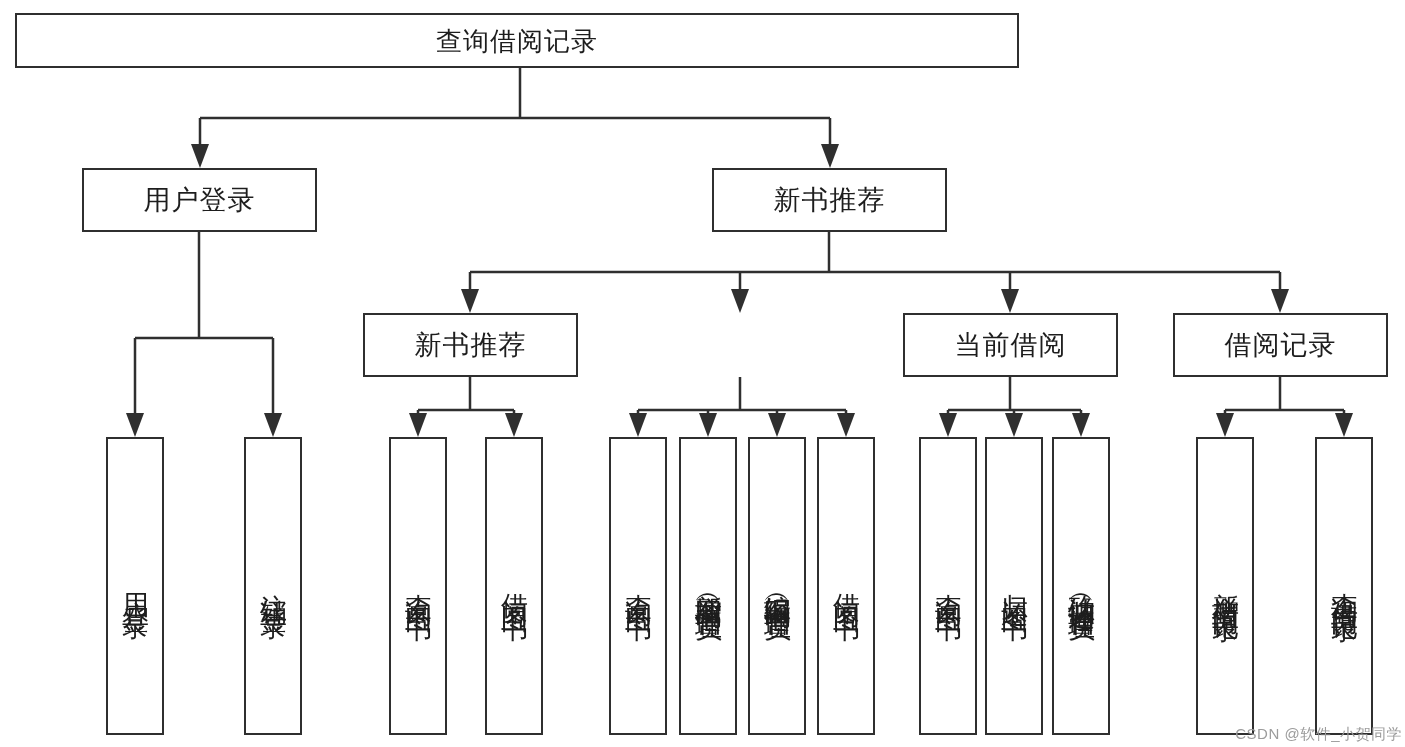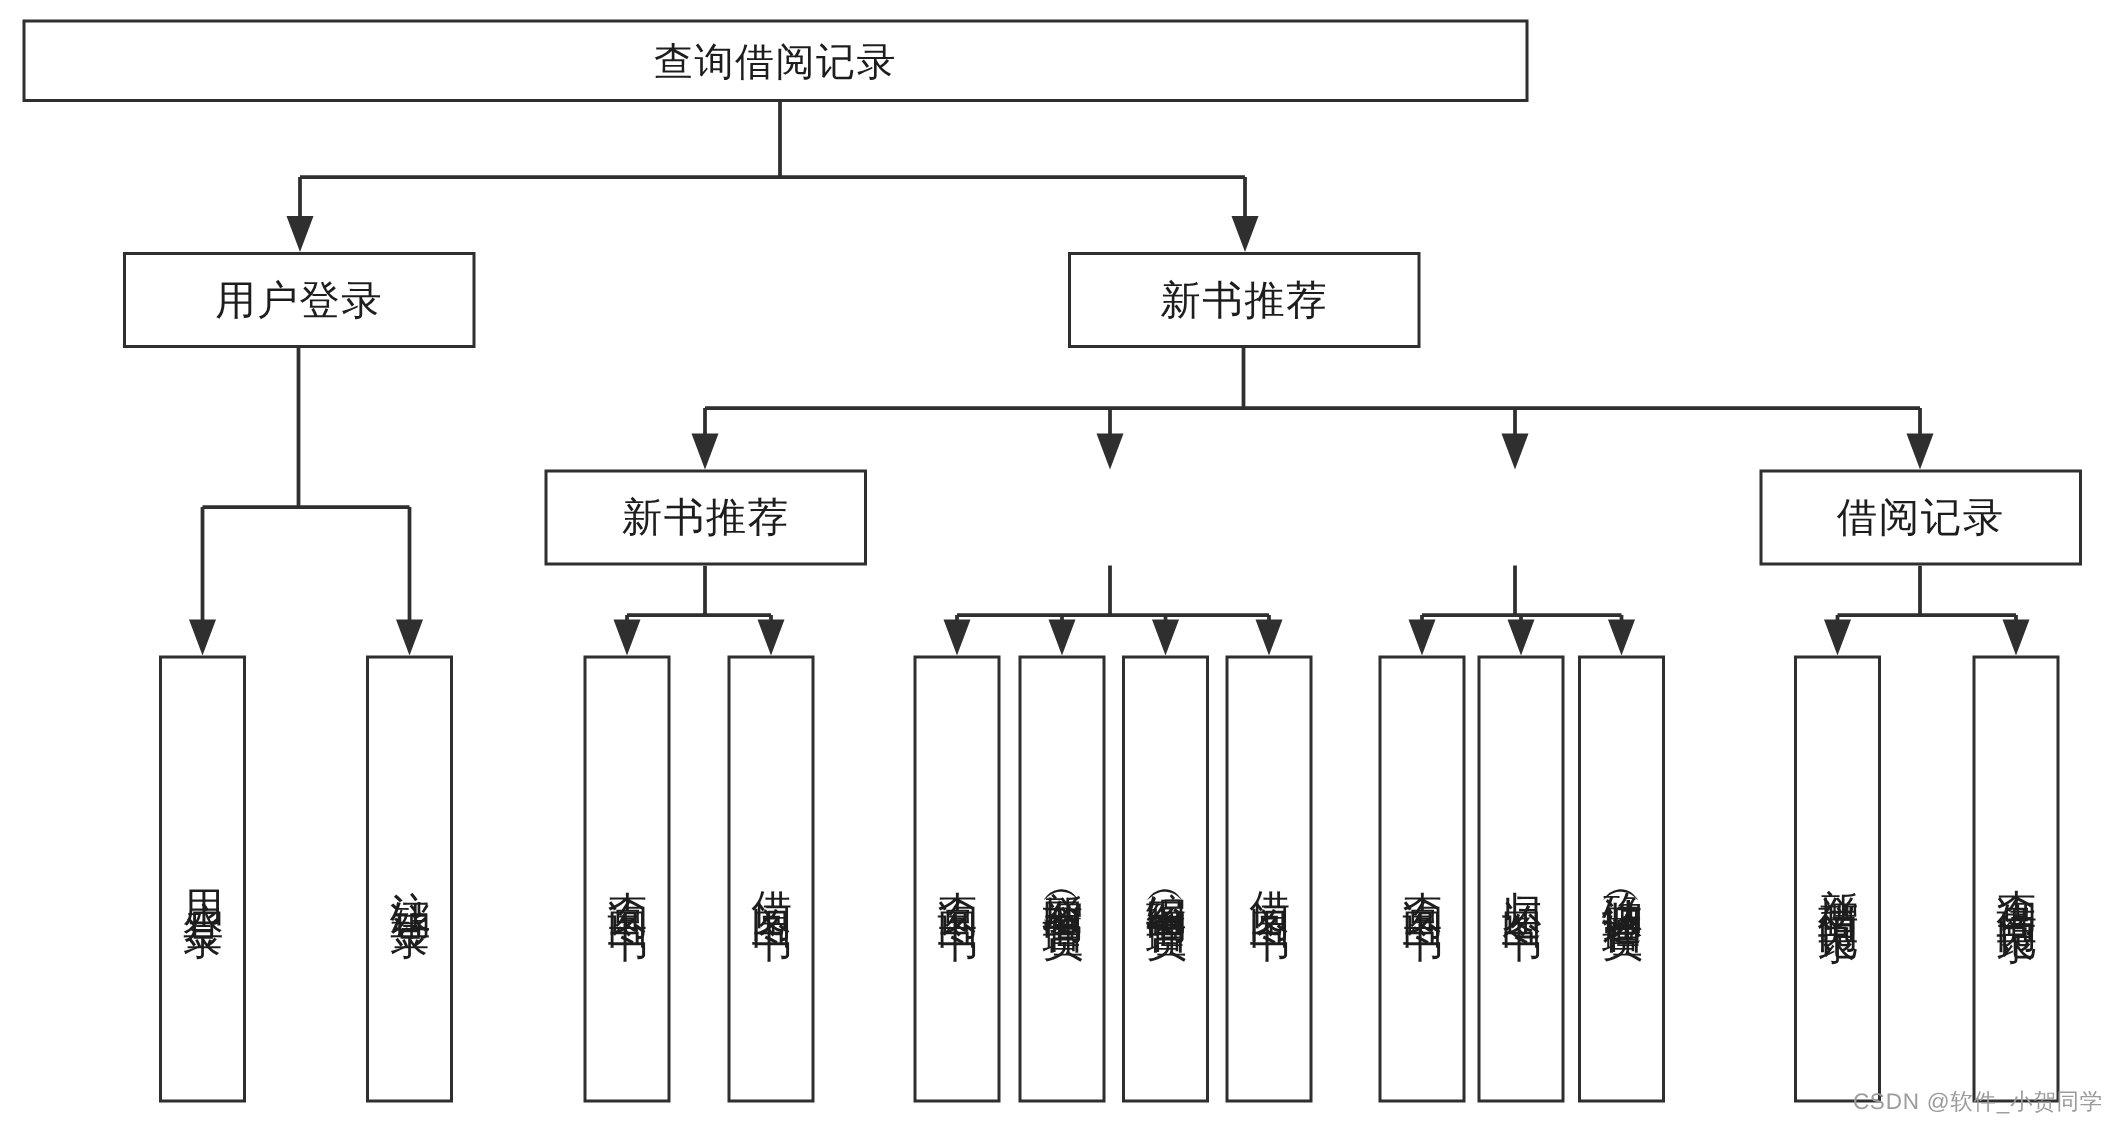--- a/index.html
+++ b/index.html
@@ -98,20 +98,21 @@
       <polygon points="1335,413 1353,413 1344,437"></polygon>
     </g>
   </svg>
 
   <div class="box root">查询借阅记录</div>
 
   <div class="box hbox lvl2" style="left:82px;">用户登录</div>
   <div class="box hbox lvl2" style="left:712px;">新书推荐</div>
 
   <div class="box hbox lvl3" style="left:363px;">新书推荐</div>
+  <div class="box hbox lvl3" style="left:903px;">当前借阅</div>
   <div class="box hbox lvl3" style="left:1173px;text-align:center;">借阅记录</div>
 
   <div class="box vbox sp4" style="left:106px;">用户登录</div>
   <div class="box vbox sp4" style="left:244px;">注销登录</div>
 
   <div class="box vbox sp4" style="left:389px;">查询图书</div>
   <div class="box vbox sp4" style="left:485px;">借阅图书</div>
 
   <div class="box vbox sp4" style="left:609px;">查询图书</div>
   <div class="box vbox sp9" style="left:679px;">新增图书（管理员）</div>

